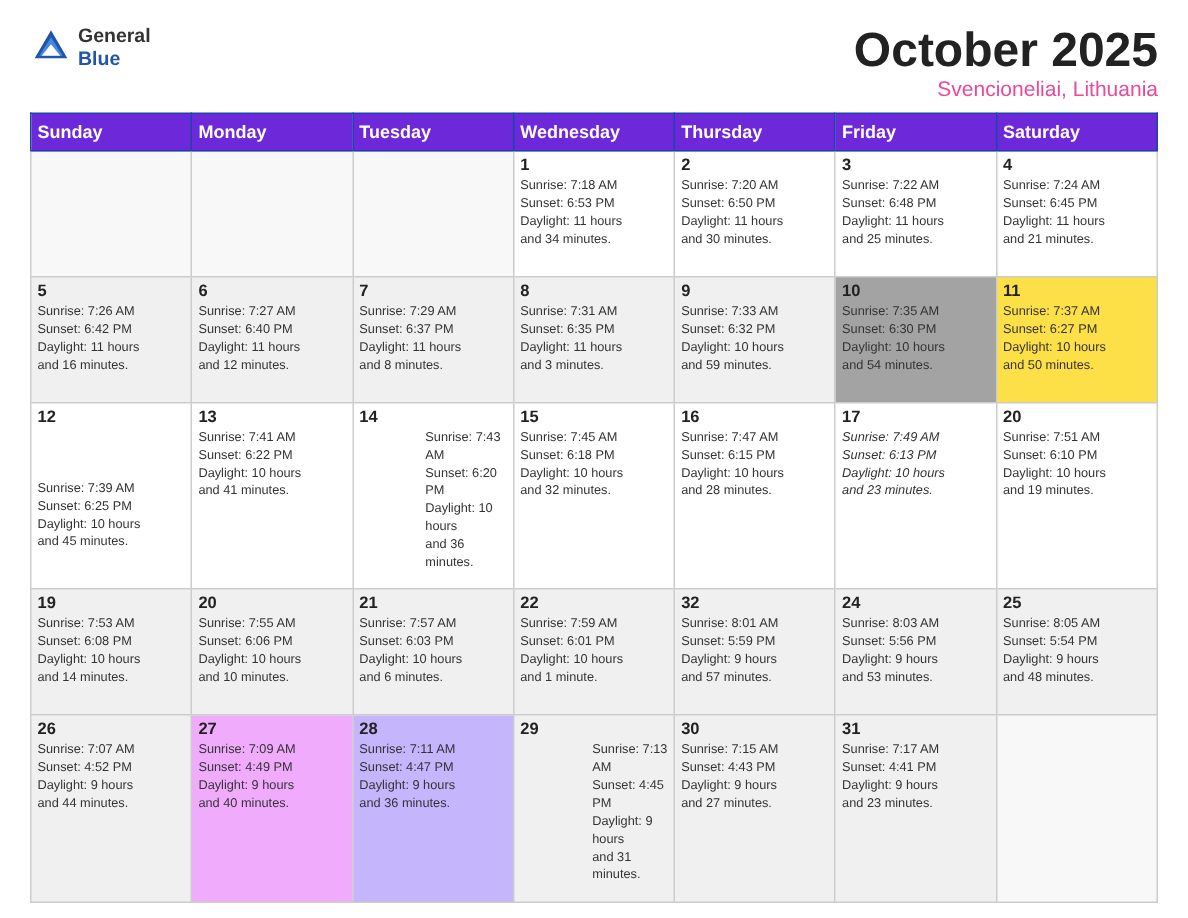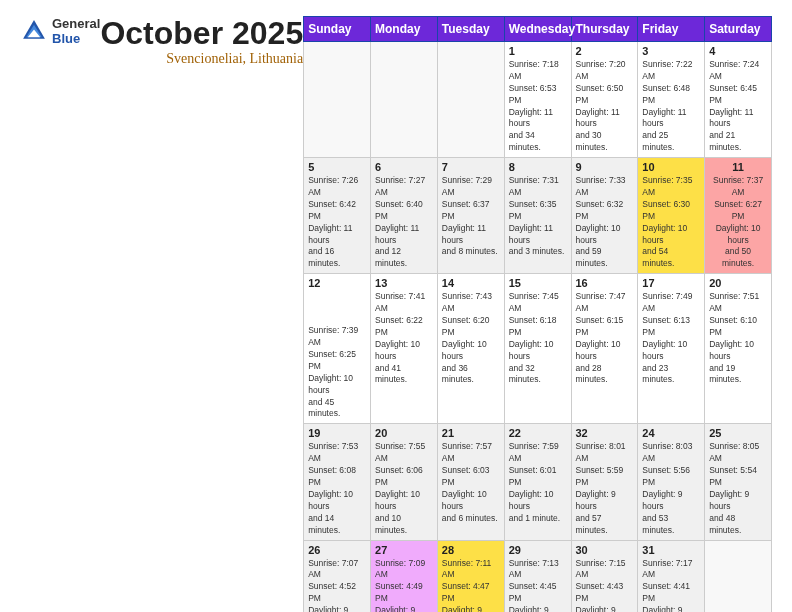--- a/index.html
+++ b/index.html
@@ -8,21 +8,21 @@
       height: 612px;
       font-family: Arial, sans-serif;
       background: #fff;
       overflow: hidden;
     }
     .page {
       width: 792px;
       height: 612px;
       padding: 16px 20px 10px 20px;
       display: flex;
-      flex-direction: row;
+      flex-direction: column;
     }
     .header {
       display: flex;
       align-items: flex-start;
       justify-content: space-between;
       margin-bottom: 8px;
     }
     .logo {
       display: flex;
       align-items: center;
@@ -44,22 +44,21 @@
       text-align: right;
     }
     .month-title {
       font-size: 32px;
       font-weight: bold;
       color: #222;
       line-height: 1.1;
     }
     .subtitle {
       font-size: 14px;
-      color: #a16207;
-      font-family: Liberation Serif, serif;
+      color: #ec4899;
     }
     .calendar {
       flex: 1;
       border: 1px solid #ccc;
       border-collapse: collapse;
       width: 100%;
       table-layout: fixed;
     }
     .calendar th {
       background: #6d28d9;
@@ -191,28 +190,28 @@
 Daylight: 11 hours
 and 3 minutes.</div>
           </td>
           <td style="background: rgb(240, 240, 240);">
             <span class="day-num">9</span>
             <div class="day-info" style="white-space: pre-line;">Sunrise: 7:33 AM
 Sunset: 6:32 PM
 Daylight: 10 hours
 and 59 minutes.</div>
           </td>
-          <td style="background: #fde047;">
+          <td style="background: #a3a3a3;">
             <span class="day-num">10</span>
             <div class="day-info" style="white-space: pre-line;">Sunrise: 7:35 AM
 Sunset: 6:30 PM
 Daylight: 10 hours
 and 54 minutes.</div>
           </td>
-          <td style="background: #fca5a5; text-align: center;">
+          <td style="background: #fde047;">
             <span class="day-num">11</span>
             <div class="day-info" style="white-space: pre-line;">Sunrise: 7:37 AM
 Sunset: 6:27 PM
 Daylight: 10 hours
 and 50 minutes.</div>
           </td>
         </tr>
         <tr>
           <td style="background: rgb(255, 255, 255);">
             <span class="day-num">12</span>
@@ -223,42 +222,42 @@
           </td>
           <td style="background: rgb(255, 255, 255);">
             <span class="day-num">13</span>
             <div class="day-info" style="white-space: pre-line;">Sunrise: 7:41 AM
 Sunset: 6:22 PM
 Daylight: 10 hours
 and 41 minutes.</div>
           </td>
           <td style="background: rgb(255, 255, 255);">
             <span class="day-num">14</span>
-            <div class="day-info" style="white-space: pre-line;">Sunrise: 7:43 AM
+            <div class="day-info" style="white-space: pre-line; margin-left: 44px;">Sunrise: 7:43 AM
 Sunset: 6:20 PM
 Daylight: 10 hours
 and 36 minutes.</div>
           </td>
           <td style="background: rgb(255, 255, 255);">
             <span class="day-num">15</span>
             <div class="day-info" style="white-space: pre-line;">Sunrise: 7:45 AM
 Sunset: 6:18 PM
 Daylight: 10 hours
 and 32 minutes.</div>
           </td>
           <td style="background: rgb(255, 255, 255);">
             <span class="day-num">16</span>
             <div class="day-info" style="white-space: pre-line;">Sunrise: 7:47 AM
 Sunset: 6:15 PM
 Daylight: 10 hours
 and 28 minutes.</div>
           </td>
           <td style="background: rgb(255, 255, 255);">
             <span class="day-num">17</span>
-            <div class="day-info" style="white-space: pre-line;">Sunrise: 7:49 AM
+            <div class="day-info" style="white-space: pre-line; font-style: italic;">Sunrise: 7:49 AM
 Sunset: 6:13 PM
 Daylight: 10 hours
 and 23 minutes.</div>
           </td>
           <td style="background: rgb(255, 255, 255);">
             <span class="day-num">20</span>
             <div class="day-info" style="white-space: pre-line;">Sunrise: 7:51 AM
 Sunset: 6:10 PM
 Daylight: 10 hours
 and 19 minutes.</div>
@@ -323,30 +322,30 @@
 Daylight: 9 hours
 and 44 minutes.</div>
           </td>
           <td style="background: #f0abfc;">
             <span class="day-num">27</span>
             <div class="day-info" style="white-space: pre-line;">Sunrise: 7:09 AM
 Sunset: 4:49 PM
 Daylight: 9 hours
 and 40 minutes.</div>
           </td>
-          <td style="background: #fde047;">
+          <td style="background: #c4b5fd;">
             <span class="day-num">28</span>
             <div class="day-info" style="white-space: pre-line;">Sunrise: 7:11 AM
 Sunset: 4:47 PM
 Daylight: 9 hours
 and 36 minutes.</div>
           </td>
           <td style="background: rgb(240, 240, 240);">
             <span class="day-num">29</span>
-            <div class="day-info" style="white-space: pre-line;">Sunrise: 7:13 AM
+            <div class="day-info" style="white-space: pre-line; margin-left: 48px;">Sunrise: 7:13 AM
 Sunset: 4:45 PM
 Daylight: 9 hours
 and 31 minutes.</div>
           </td>
           <td style="background: rgb(240, 240, 240);">
             <span class="day-num">30</span>
             <div class="day-info" style="white-space: pre-line;">Sunrise: 7:15 AM
 Sunset: 4:43 PM
 Daylight: 9 hours
 and 27 minutes.</div>

